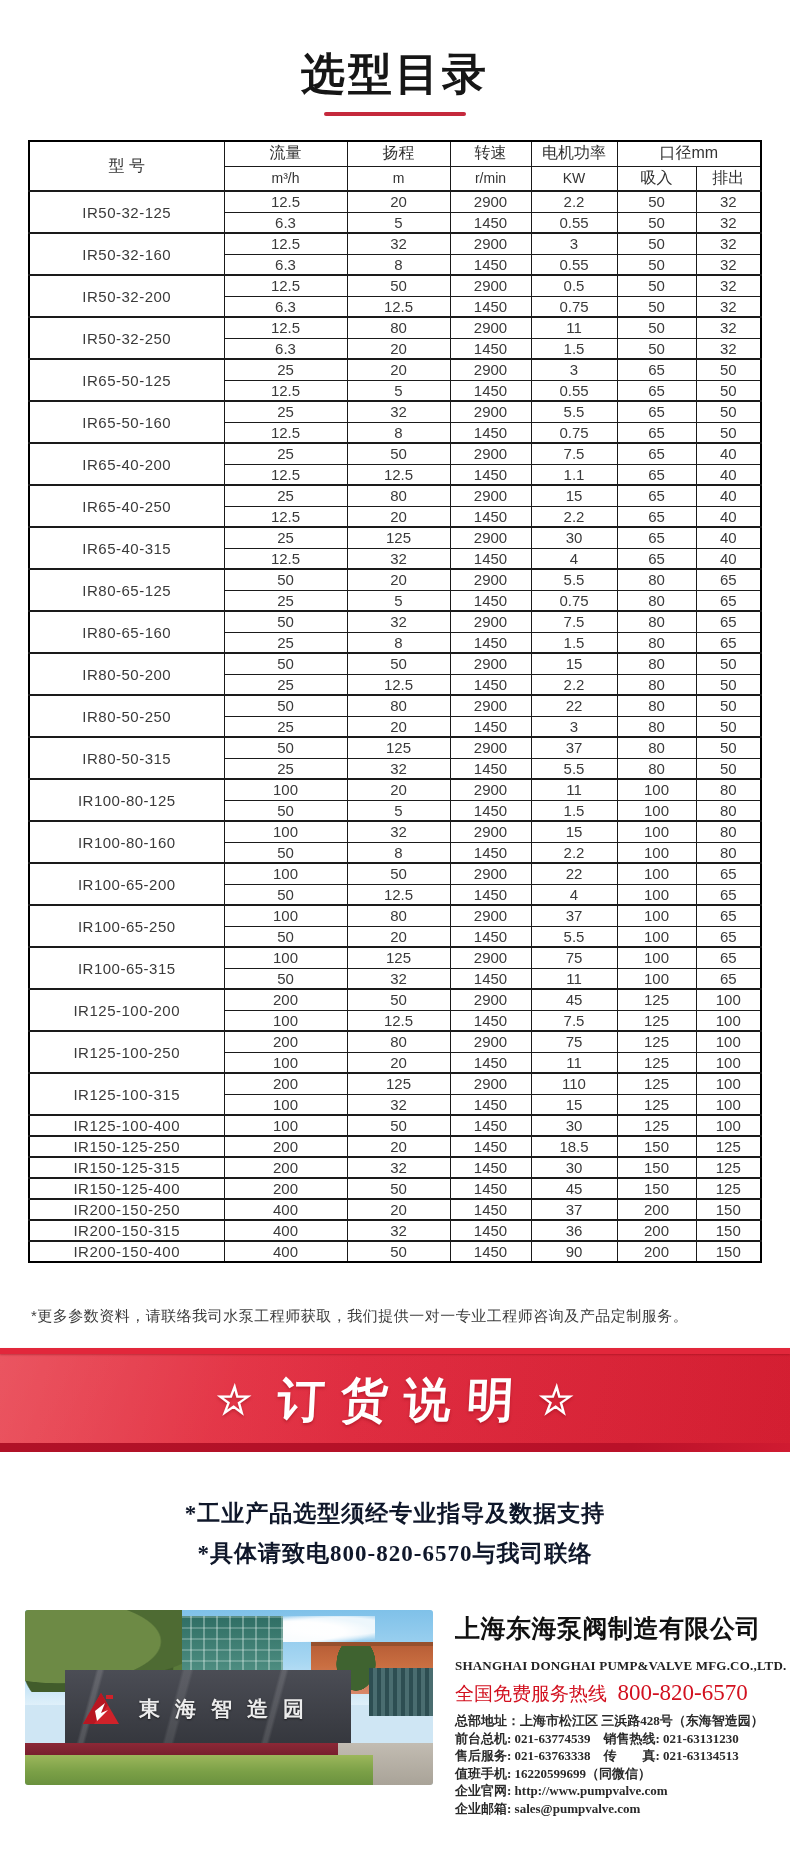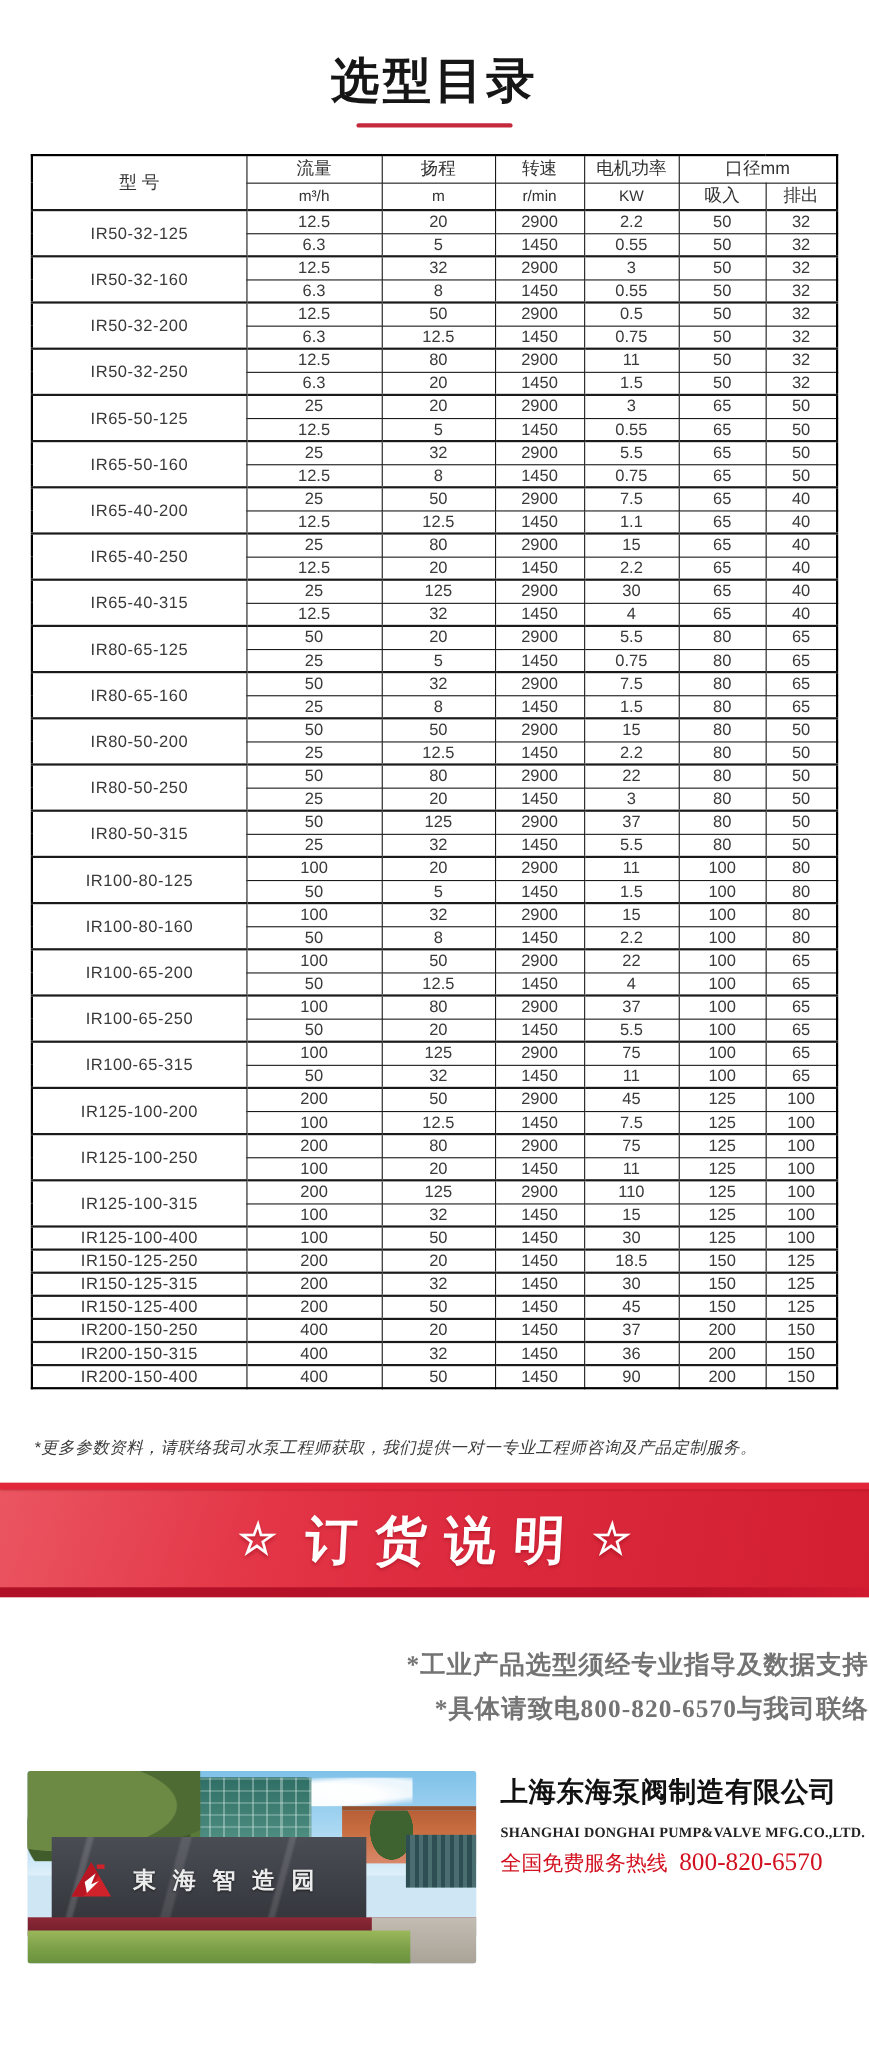--- a/index.html
+++ b/index.html
@@ -34,21 +34,21 @@
   }
   table.spec thead th { height:25px; font-size:16px; color:#333; }
   table.spec thead .unit { font-size:14px; }
   table.spec tbody td { height:21px; }
   table.spec tbody td.model { letter-spacing:0.5px; }
   table.spec { border:2px solid #000; }
   table.spec tr.group-start td { border-top-width:2px; }
 
   
   .footnote {
-    margin:44px 0 0 31px; font-size:15px; color:#3c3c3c; letter-spacing:0.5px;font-style:italic;
+    margin:44px 0 0 31px; font-size:15px; color:#3c3c3c; letter-spacing:0.5px;
   }
 
   
   .banner {
     position:relative; margin-top:22px; height:104px; width:790px;
     background:
       linear-gradient(113deg, rgba(255,255,255,0.10) 0%, rgba(255,255,255,0.02) 30%, rgba(0,0,0,0.03) 100%),
       linear-gradient(96deg, #e8424f 0%, #e02a3e 45%, #da1f33 100%);
     display:flex; align-items:center; justify-content:center;
   }
@@ -65,23 +65,23 @@
     color:#fff; text-shadow:0 2px 3px rgba(120,0,15,0.35);
   }
   .banner-star { font-size:40px; line-height:40px; font-weight:bold; }
   .banner-label {
     font-size:47px; font-weight:bold; letter-spacing:16px;
     margin:0 8px 0 26px; line-height:60px;
   }
 
   
   .notice {
-    margin-top:42px; text-align:right;
+    margin-top:42px; text-align:center;
     font-family:"Liberation Serif", serif; font-weight:bold;
-    color:#737373; font-size:23px; line-height:40px; letter-spacing:1px;
+    color:#0f172a; font-size:23px; line-height:40px; letter-spacing:1px;
   }
 
   
   .bottom { margin-top:36px; display:flex; padding-left:25px; }
 
   .photo {
     position:relative; width:408px; height:175px; overflow:hidden;
     border-radius:3px; background:#cfe6f4; flex:none;
   }
   .ph-sky { position:absolute; left:0; top:0; right:0; height:95px;
@@ -101,21 +101,21 @@
       radial-gradient(ellipse at 68% 28%, #4e6b33 0 52%, rgba(0,0,0,0) 53%),
       radial-gradient(ellipse at 52% 72%, #415c2b 0 58%, rgba(0,0,0,0) 59%),
       radial-gradient(ellipse at 85% 60%, #5a7a3a 0 45%, rgba(0,0,0,0) 46%); }
   .ph-bldg-right { position:absolute; right:0; top:32px; width:122px; height:52px;
     background:linear-gradient(180deg,#b95f37 0%, #c96e41 40%, #d8886b 100%);
     border-top:4px solid #96502d; }
   .ph-palm { position:absolute; right:52px; top:36px; width:50px; height:52px;
     background:radial-gradient(ellipse at 50% 35%, #3f6330 0 55%, rgba(0,0,0,0) 56%); }
   .ph-gate { position:absolute; right:0; top:58px; width:64px; height:48px;
     background:repeating-linear-gradient(90deg,#2d4e52 0 4px, #4a6d70 4px 8px); }
-  .ph-sign { position:absolute; left:22px; top:60px; width:286px; height:78px;
+  .ph-sign { position:absolute; left:40px; top:60px; width:286px; height:78px;
     background:
       linear-gradient(105deg, rgba(255,255,255,0) 0 10%, rgba(255,255,255,0.14) 11% 12%, rgba(255,255,255,0) 13% 38%, rgba(255,255,255,0.10) 39% 41%, rgba(255,255,255,0) 42% 70%, rgba(255,255,255,0.12) 71% 72%, rgba(255,255,255,0) 73%),
       linear-gradient(180deg,#4b4d55 0%, #3d3f46 60%, #34363c 100%);
     display:flex; align-items:center; }
   .ph-logo { margin-left:16px; flex:none; }
   .ph-sign-text {
     color:#ececec; font-size:21px; font-weight:bold; letter-spacing:15px;
     margin-left:18px; text-shadow:0 1px 2px rgba(0,0,0,0.6); white-space:nowrap;
   }
   .ph-hedge { position:absolute; left:0; right:0; top:133px; height:17px;
@@ -662,17 +662,25 @@
     <div class="ph-lawn"></div>
   </div>
 
   <div class="company">
     <div class="company-name-cn">上海东海泵阀制造有限公司</div>
     <div class="company-name-en">SHANGHAI DONGHAI PUMP&amp;VALVE MFG.CO.,LTD.</div>
     <div class="hotline">
       <span class="hotline-label">全国免费服务热线</span>
       <span class="hotline-number">800-820-6570</span>
     </div>
+    <div class="contact-lines">
+        <div class="contact-line">总部地址：上海市松江区 三浜路428号（东海智造园）</div>
+        <div class="contact-line">前台总机: 021-63774539　销售热线: 021-63131230</div>
+        <div class="contact-line">售后服务: 021-63763338　传　　真: 021-63134513</div>
+        <div class="contact-line">值班手机: 16220599699（同微信）</div>
+        <div class="contact-line">企业官网: http://www.pumpvalve.com</div>
+        <div class="contact-line">企业邮箱: sales@pumpvalve.com</div>
+      </div>
   </div>
 
 </div>
 
 <div class="page-end-spacer"></div>
 
 </body></html>

